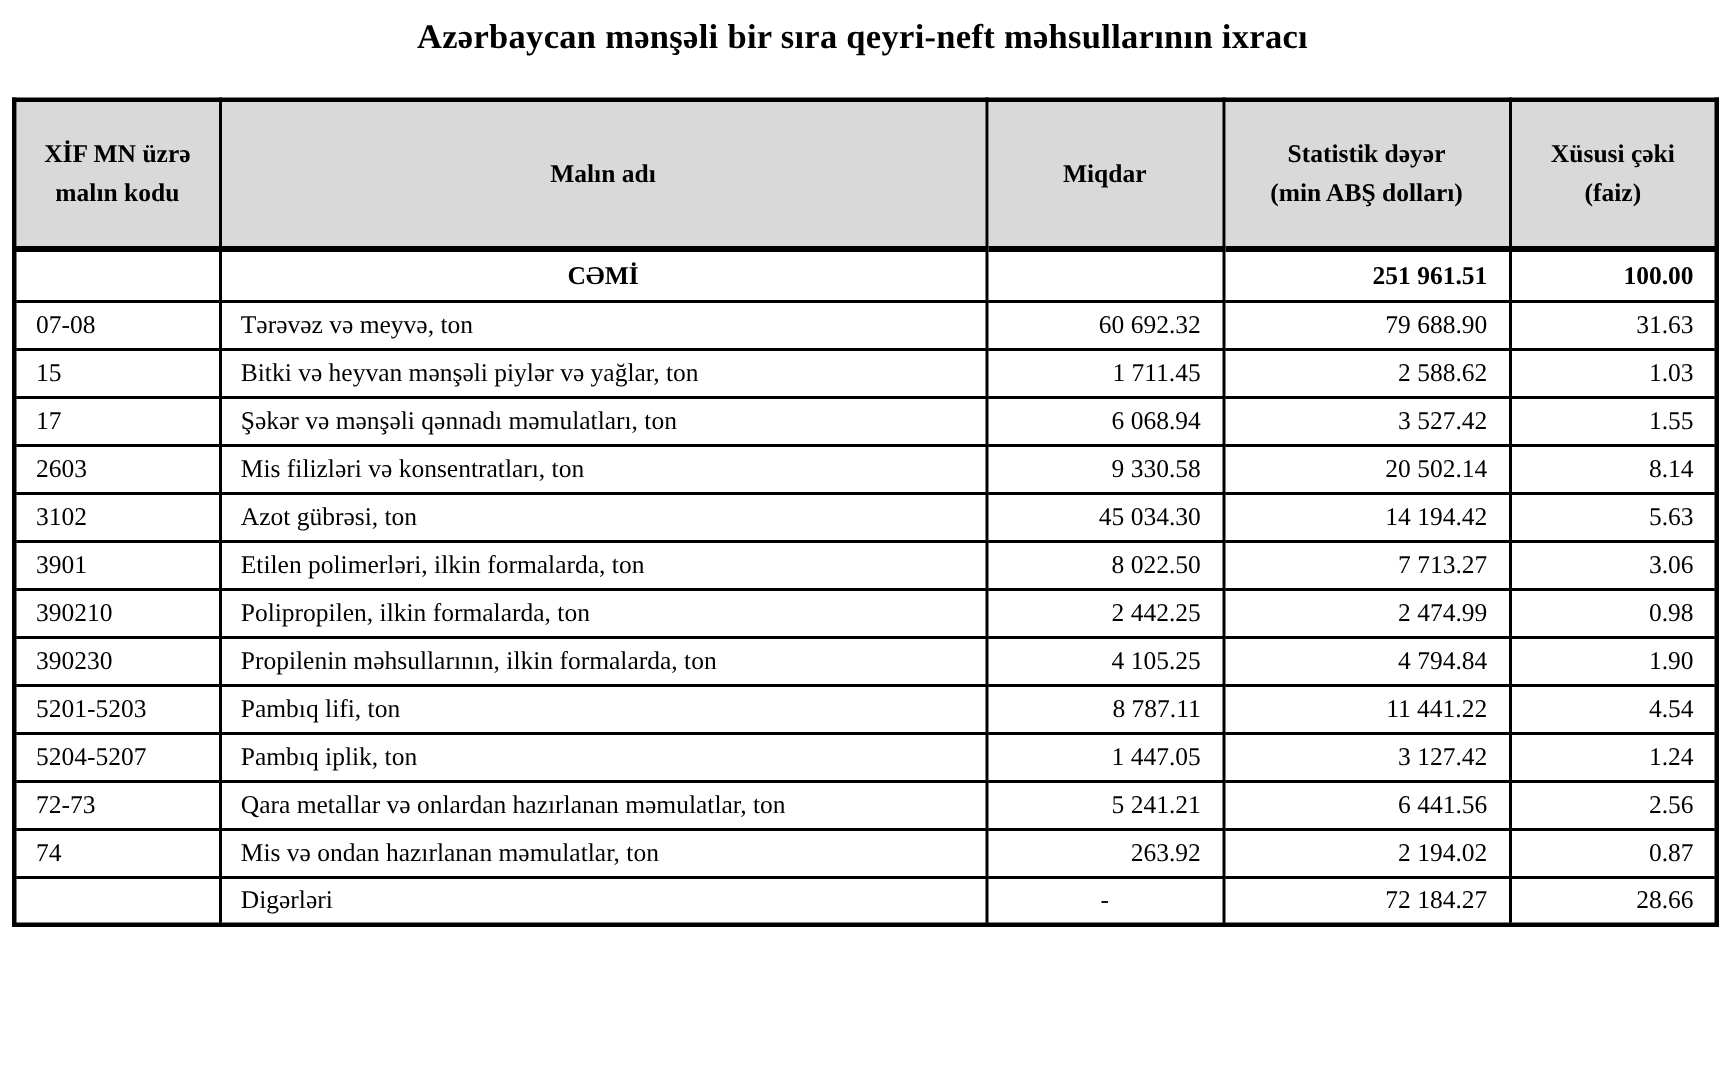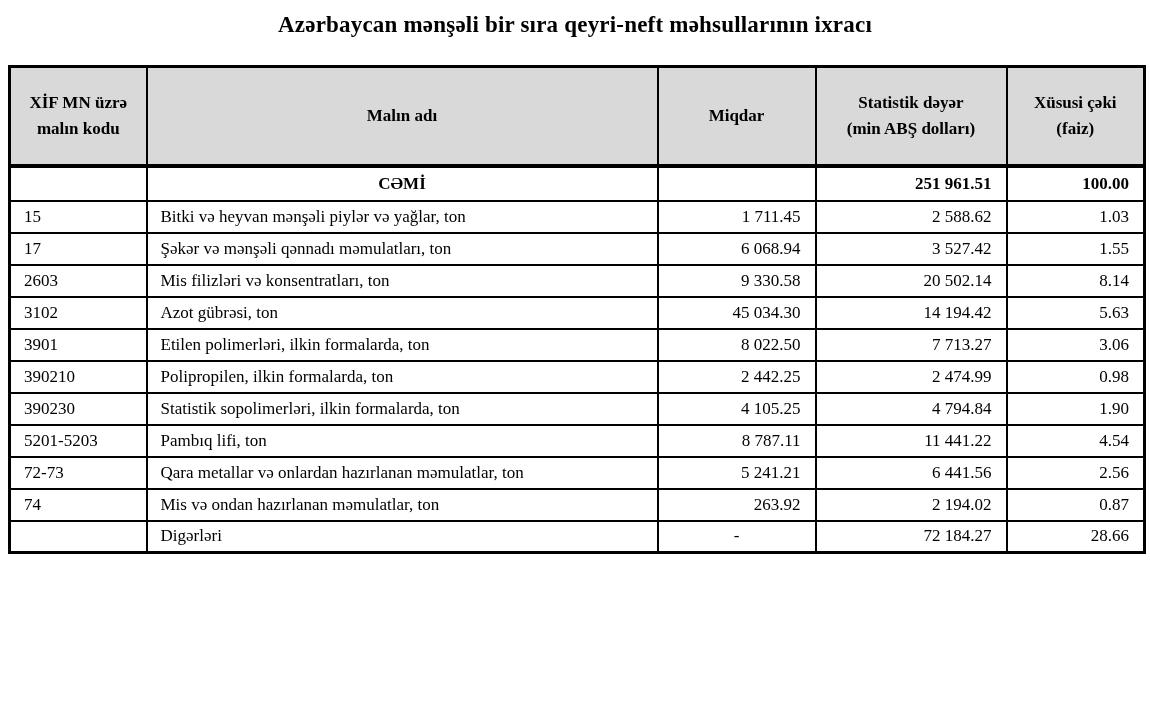--- a/index.html
+++ b/index.html
@@ -87,20 +87,27 @@
       <tr class="total-row">
         <td class="code"></td>
         <td class="total-name">CƏMİ</td>
         <td class="num"></td>
         <td class="num">251 961.51</td>
         <td class="num">100.00</td>
       </tr>
     </tbody>
     <tbody id="rows-tbody">
         <tr>
+          <td class="code">07-08</td>
+          <td class="name">Tərəvəz və meyvə, ton</td>
+          <td class="num">60 692.32</td>
+          <td class="num">79 688.90</td>
+          <td class="num">31.63</td>
+        </tr>
+        <tr>
           <td class="code">15</td>
           <td class="name">Bitki və heyvan mənşəli piylər və yağlar, ton</td>
           <td class="num">1 711.45</td>
           <td class="num">2 588.62</td>
           <td class="num">1.03</td>
         </tr>
         <tr>
           <td class="code">17</td>
           <td class="name">Şəkər və mənşəli qənnadı məmulatları, ton</td>
           <td class="num">6 068.94</td>
@@ -130,31 +137,38 @@
         </tr>
         <tr>
           <td class="code">390210</td>
           <td class="name">Polipropilen, ilkin formalarda, ton</td>
           <td class="num">2 442.25</td>
           <td class="num">2 474.99</td>
           <td class="num">0.98</td>
         </tr>
         <tr>
           <td class="code">390230</td>
-          <td class="name">Statistik sopolimerləri, ilkin formalarda, ton</td>
+          <td class="name">Propilenin məhsullarının, ilkin formalarda, ton</td>
           <td class="num">4 105.25</td>
           <td class="num">4 794.84</td>
           <td class="num">1.90</td>
         </tr>
         <tr>
           <td class="code">5201-5203</td>
           <td class="name">Pambıq lifi, ton</td>
           <td class="num">8 787.11</td>
           <td class="num">11 441.22</td>
           <td class="num">4.54</td>
+        </tr>
+        <tr>
+          <td class="code">5204-5207</td>
+          <td class="name">Pambıq iplik, ton</td>
+          <td class="num">1 447.05</td>
+          <td class="num">3 127.42</td>
+          <td class="num">1.24</td>
         </tr>
         <tr>
           <td class="code">72-73</td>
           <td class="name">Qara metallar və onlardan hazırlanan məmulatlar, ton</td>
           <td class="num">5 241.21</td>
           <td class="num">6 441.56</td>
           <td class="num">2.56</td>
         </tr>
         <tr>
           <td class="code">74</td>

